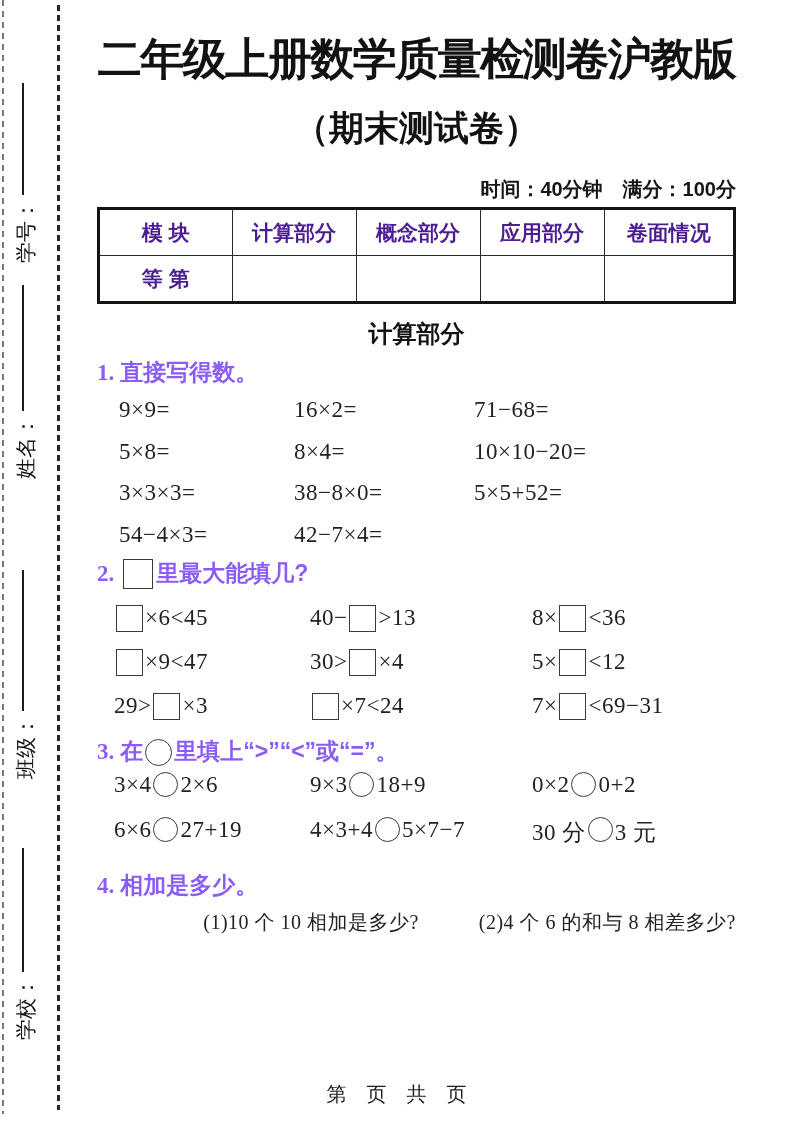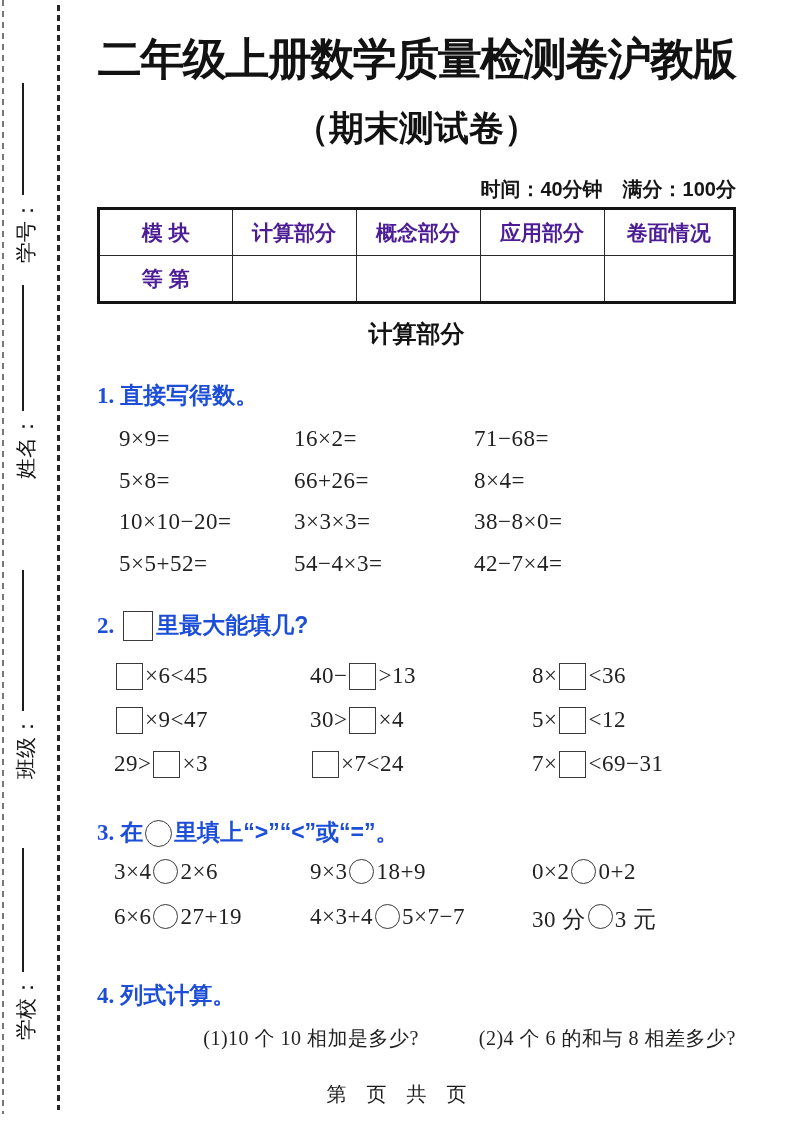--- a/index.html
+++ b/index.html
@@ -71,23 +71,23 @@
     border:1.5px solid #2a2a2a; height:47px;
     text-align:center; vertical-align:middle;
   }
   
   .section-title {
     margin-top:15px; text-align:center;
     font-family:"Liberation Sans", sans-serif;
     font-weight:bold; font-size:24px; line-height:30px; color:#141414;
   }
   .q-head {
-    margin-top:24px; font-size:23px; line-height:44px;
-    font-family:"Liberation Sans", sans-serif;
-    font-weight:bold; color:#1d4ed8;
+    margin-top:7px; font-size:23px; line-height:32px;
+    font-family:"Liberation Sans", sans-serif;
+    font-weight:bold; color:#8b5cf6;
   }
   .q-no { font-family:"Liberation Serif", serif; font-weight:bold; margin-right:6px; }
   .math { font-family:"Liberation Serif", serif; letter-spacing:0.5px; color:#222; }
   .grid { display:grid; }
   .g1 { grid-template-columns:165px 170px 1fr; padding-left:22px; margin-top:5px;
         font-size:23px; line-height:31.5px;gap:10px; }
   .g2 { grid-template-columns:196px 222px 1fr; padding-left:17px; margin-top:6px;
         font-size:23px; }
   .g2 > span { height:44px; display:flex; align-items:center; }
   .g3 { grid-template-columns:196px 222px 1fr; padding-left:17px; margin-top:4px;
@@ -168,21 +168,20 @@
       </table>
 
     <div class="section-title">计算部分</div>
 
     <div class="q-head"><span class="q-no">1.</span><span>直接写得数。</span></div>
     <div class="grid g1 math">
       <span>9×9=</span>
       <span>16×2=</span>
       <span>71−68=</span>
       <span>5×8=</span>
-      <span>66+26=</span>
       <span>8×4=</span>
       <span>10×10−20=</span>
       <span>3×3×3=</span>
       <span>38−8×0=</span>
       <span>5×5+52=</span>
       <span>54−4×3=</span>
       <span>42−7×4=</span>
     </div>
 
     <div class="q-head"><span class="q-no">2.</span><span><span class="sq"></span>里最大能填几?</span></div>
@@ -201,21 +200,21 @@
     <div class="q-head"><span class="q-no">3.</span><span>在<span class="ci"></span>里填上“&gt;”“&lt;”或“=”。</span></div>
     <div class="grid g3 math">
       <span>3×4<span class="ci"></span>2×6</span>
       <span>9×3<span class="ci"></span>18+9</span>
       <span>0×2<span class="ci"></span>0+2</span>
       <span>6×6<span class="ci"></span>27+19</span>
       <span>4×3+4<span class="ci"></span>5×7−7</span>
       <span>30 分<span class="ci"></span>3 元</span>
     </div>
 
-    <div class="q-head"><span class="q-no">4.</span><span>列式计算。</span></div>
+    <div class="q-head"><span class="q-no">4.</span><span>相加是多少。</span></div>
     <div class="grid g4 math">
       <span>(1)10 个 10 相加是多少?</span>
       <span>(2)4 个 6 的和与 8 相差多少?</span>
     </div>
 
   </div>
 
   <div class="footer">第　页　共　页</div>
 </div>
 

